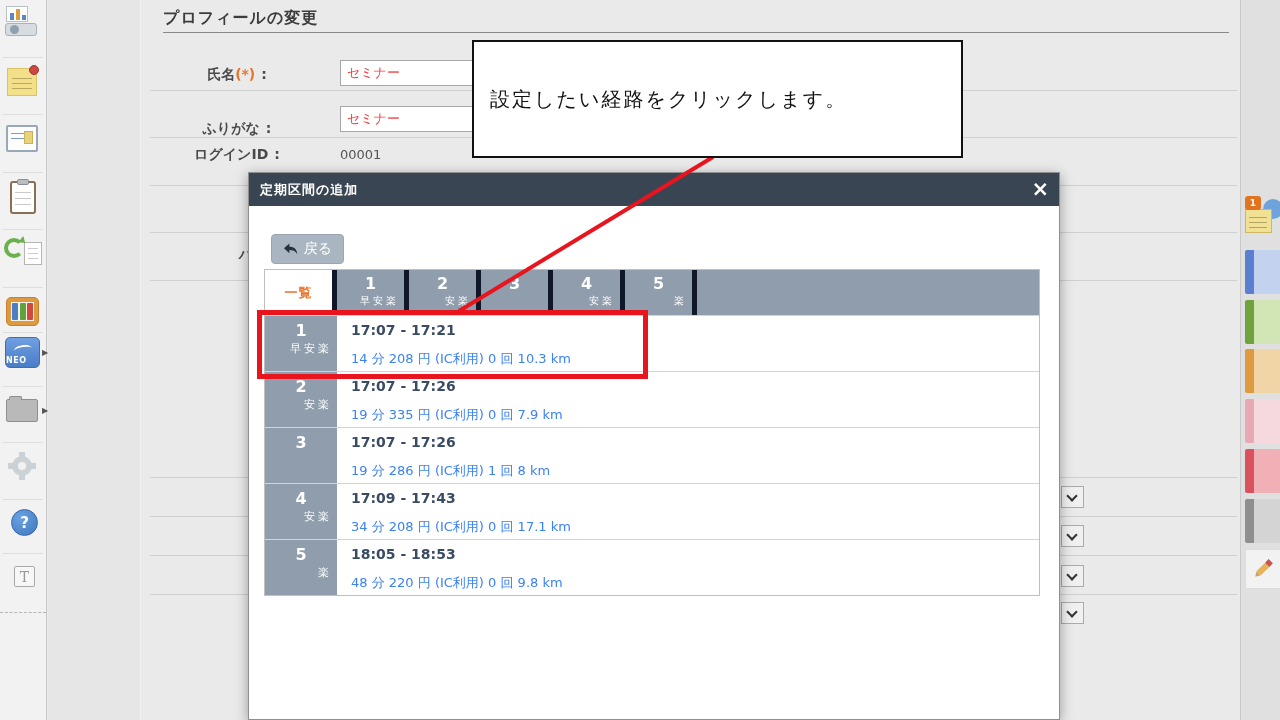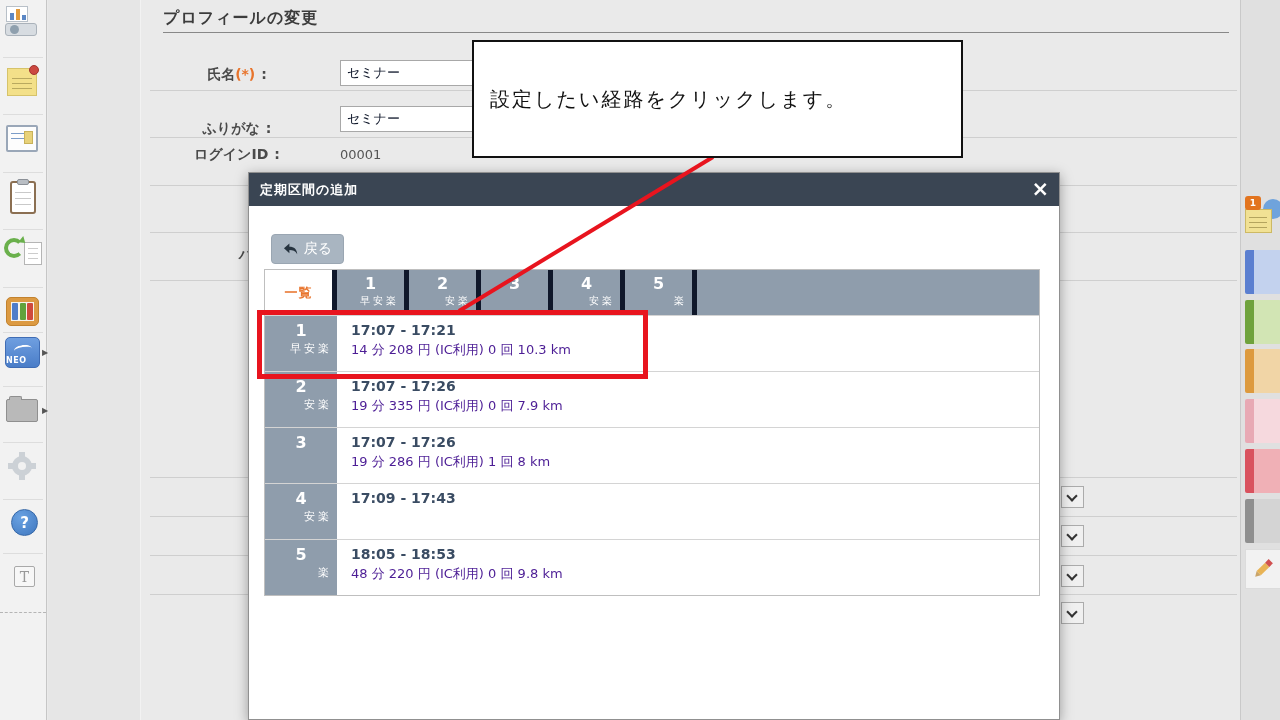--- a/index.html
+++ b/index.html
@@ -65,21 +65,21 @@
   #gutter { left:48px; top:0; width:92px; height:720px; background:#e6e6e6; position:absolute; }
   #content { left:140px; top:0; width:1100px; height:720px; background:#eaeaea; border-left:1px solid #f2f2f2; position:absolute; }
 
   #page-title { left:163px; top:8px; font-size:16px; font-weight:bold; color:#3c3c3c; letter-spacing:1px; }
   #title-rule { left:163px; top:32px; width:1066px; border-top:1px solid #888; }
 
   .form-sep { left:150px; width:1087px; border-top:1px solid #cfcfcf; }
   .form-label { width:150px; text-align:center; font-size:14px; font-weight:bold; color:#4a4a4a; white-space:nowrap; }
   .req-mark { color:#e8742c; font-weight:bold; }
   .lbl-colon { margin-left:6px; }
-  .form-input { position:absolute; height:26px; width:180px; background:#fff; border:1px solid #a8a8a8; font-size:13px; color:#0f172a; padding:8px 6px; font-family:inherit; }
+  .form-input { position:absolute; height:26px; width:180px; background:#fff; border:1px solid #a8a8a8; font-size:13px; color:#ef4444; padding:8px 6px; font-family:inherit; }
   .form-value { font-size:13px; color:#555; }
 
   .sel-stub { position:absolute; left:1061px; width:23px; height:22px; background:#f0f0f0; border:1px solid #ababab; cursor:pointer; }
   .sel-chev { position:absolute; left:6px; top:5px; width:8px; height:8px; border-right:2px solid #333; border-bottom:2px solid #333; transform:rotate(45deg); }
 
   
   #sidebar-right { left:1240px; top:0; width:40px; height:720px; background:#e0e0e0; border-left:1px solid #c9c9c9; position:absolute; }
   .rs-cell { position:absolute; left:4px; width:36px; height:44px; cursor:pointer; }
   .rs-book { width:36px; height:44px; border-radius:2px; overflow:hidden; display:flex; }
   .rs-book .spine { width:9px; height:100%; }
@@ -109,21 +109,21 @@
   .tabcell .tsub { font-size:10px; letter-spacing:3px; text-align:right; padding-right:5px; line-height:14px; }
   .tabcell.active { background:#fff; color:#e8742c; font-weight:bold; font-size:13px; line-height:45px; letter-spacing:1px; }
   .tab-filler { flex:1; }
 
   .route-row { display:flex; height:56px; border-top:1px solid #d4d4d4; cursor:pointer; background:#fff; }
   .numcell { width:72px; background:#8f9dac; color:#fff; text-align:center; }
   .numcell .rnum { font-size:16px; font-weight:bold; line-height:20px; margin-top:5px; }
   .numcell .rtags { font-size:11px; letter-spacing:3px; text-align:right; padding-right:5px; line-height:16px; }
   .routecontent { flex:1; padding-left:14px; }
   .rtime { font-size:14px; font-weight:bold; color:#3a4c63; margin-top:6px; }
-  .rdetail { font-size:13px; color:#4c1d95; margin-top:3px; }
+  .rdetail { font-size:13px; color:#3b82f6; margin-top:12px; }
 
   
   #annot-rect { left:257px; top:310px; width:391px; height:69px; border:5px solid #e8141e; position:absolute; z-index:40; pointer-events:none; }
   #annot-line { position:absolute; left:0; top:0; z-index:45; pointer-events:none; }
   #callout { left:472px; top:40px; width:491px; height:118px; background:#fff; border:2px solid #111; position:absolute; z-index:50; display:flex; align-items:center; padding-left:16px; font-size:20px; color:#111; letter-spacing:2px; }
 </style>
 </head>
 <body>
 
 <div id="sidebar-left">
@@ -399,20 +399,21 @@
         <div class="rdetail">19 分 286 円 (IC利用) 1 回 8 km</div>
       </div>
     </div>
     <div class="route-row">
       <div class="numcell">
         <div class="rnum">4</div>
         <div class="rtags">安楽</div>
       </div>
       <div class="routecontent">
         <div class="rtime">17:09 - 17:43</div>
+        <div class="rdetail">34 分 208 円 (IC利用) 0 回 17.1 km</div>
       </div>
     </div>
     <div class="route-row">
       <div class="numcell">
         <div class="rnum">5</div>
         <div class="rtags">楽</div>
       </div>
       <div class="routecontent">
         <div class="rtime">18:05 - 18:53</div>
         <div class="rdetail">48 分 220 円 (IC利用) 0 回 9.8 km</div>

